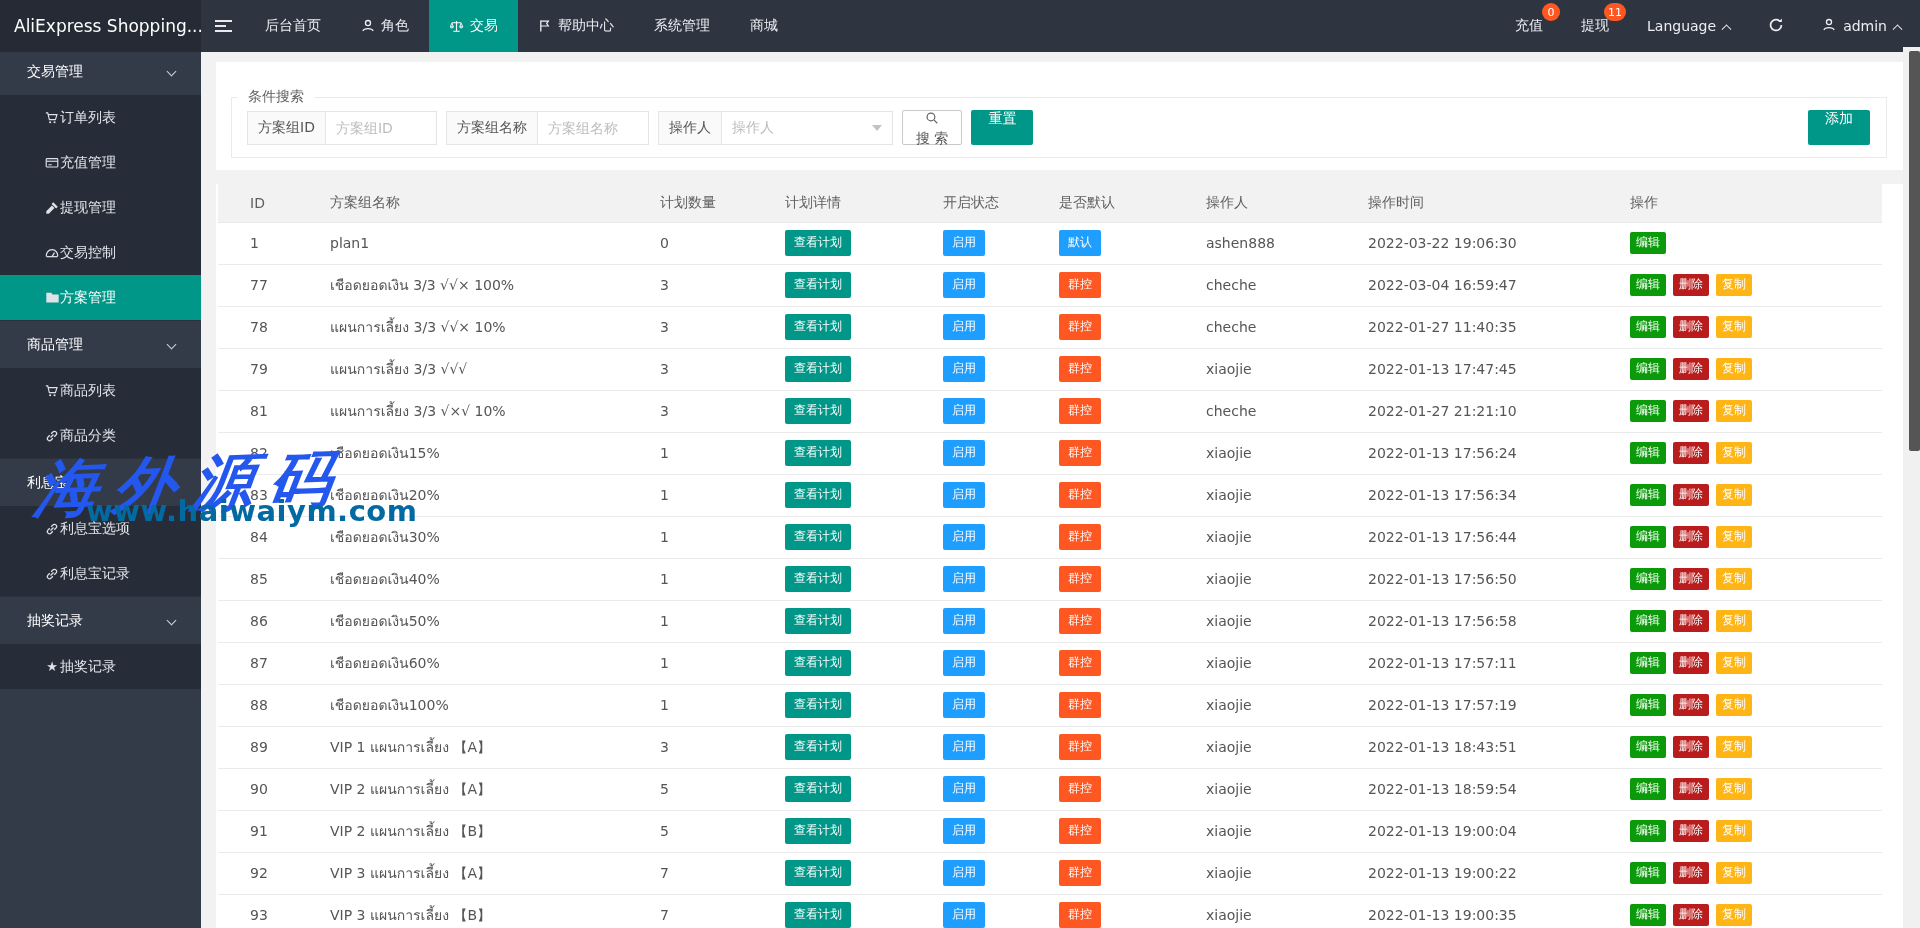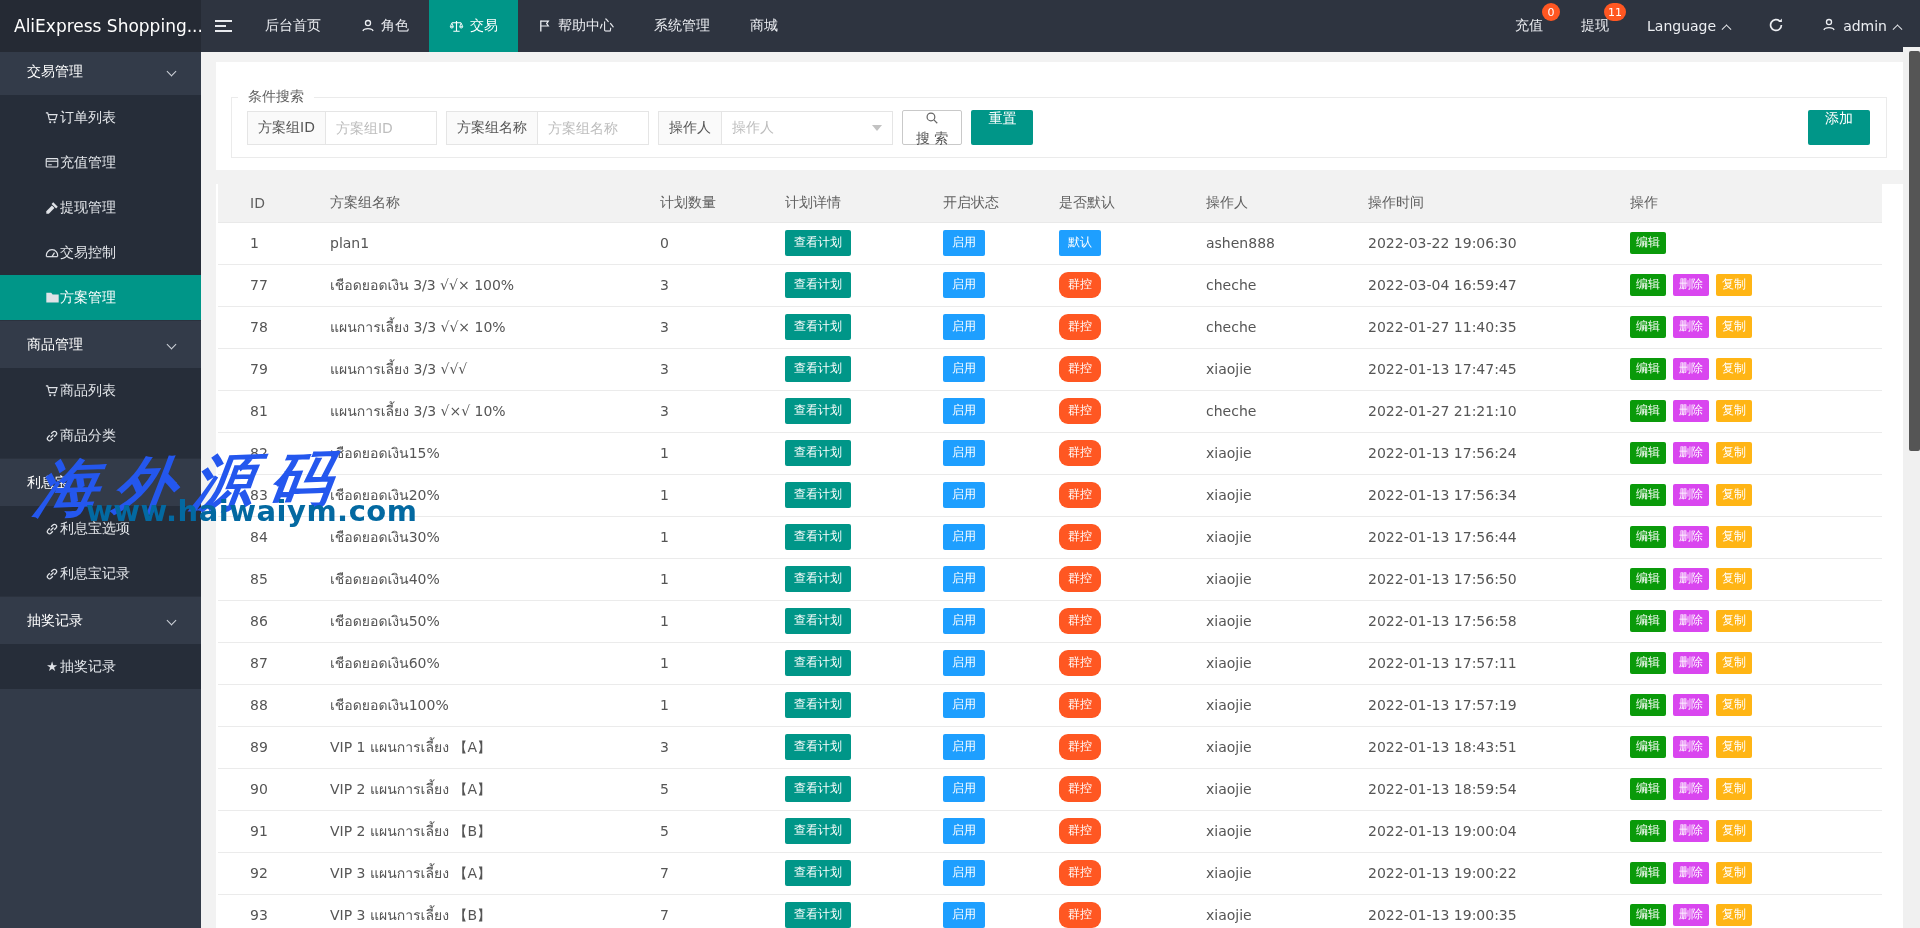--- a/index.html
+++ b/index.html
@@ -88,25 +88,25 @@
   table { border-collapse:collapse; table-layout:fixed; width:1664px; }
   thead th { height:38px; background:#f2f2f2; font-weight:normal; font-size:14px;
     color:#5f5f5f; text-align:left; border-bottom:1px solid #e9e9e9; }
   tbody td { height:42px; font-size:14px; color:#555; border-bottom:1px solid #ebebeb;
     overflow:hidden; white-space:nowrap; }
   th.c-id, td.c-id { padding-left:32px; }
   .tagbtn { display:inline-block; padding:5px 9px; font-size:12px; color:#fff;
     border-radius:2px; cursor:pointer; line-height:1.3; }
   .bg-teal { background:#009688; }
   .bg-blue { background:#1E9FFF; }
-  .bg-orange { background:#FF5722;border-radius:9px; }
+  .bg-orange { background:#FF5722; }
   .mini { display:inline-block; padding:3px 6px; font-size:12px; color:#fff;
     border-radius:2px; margin-right:7px; cursor:pointer; line-height:1.3; }
   .bg-green { background:#0a9a0a; }
-  .bg-red { background:#d946ef; }
+  .bg-red { background:#b91c1c; }
   .bg-amber { background:#ffb515; }
 
   
   .scroll-track { position:absolute; right:0; top:47px; bottom:0; width:17px;
     background:#f0f0f0; z-index:30; }
   .scroll-thumb { position:absolute; right:0; top:4px; width:11px; height:400px;
     background:#555; border-radius:2px; }
 </style>
 </head>
 <body>

